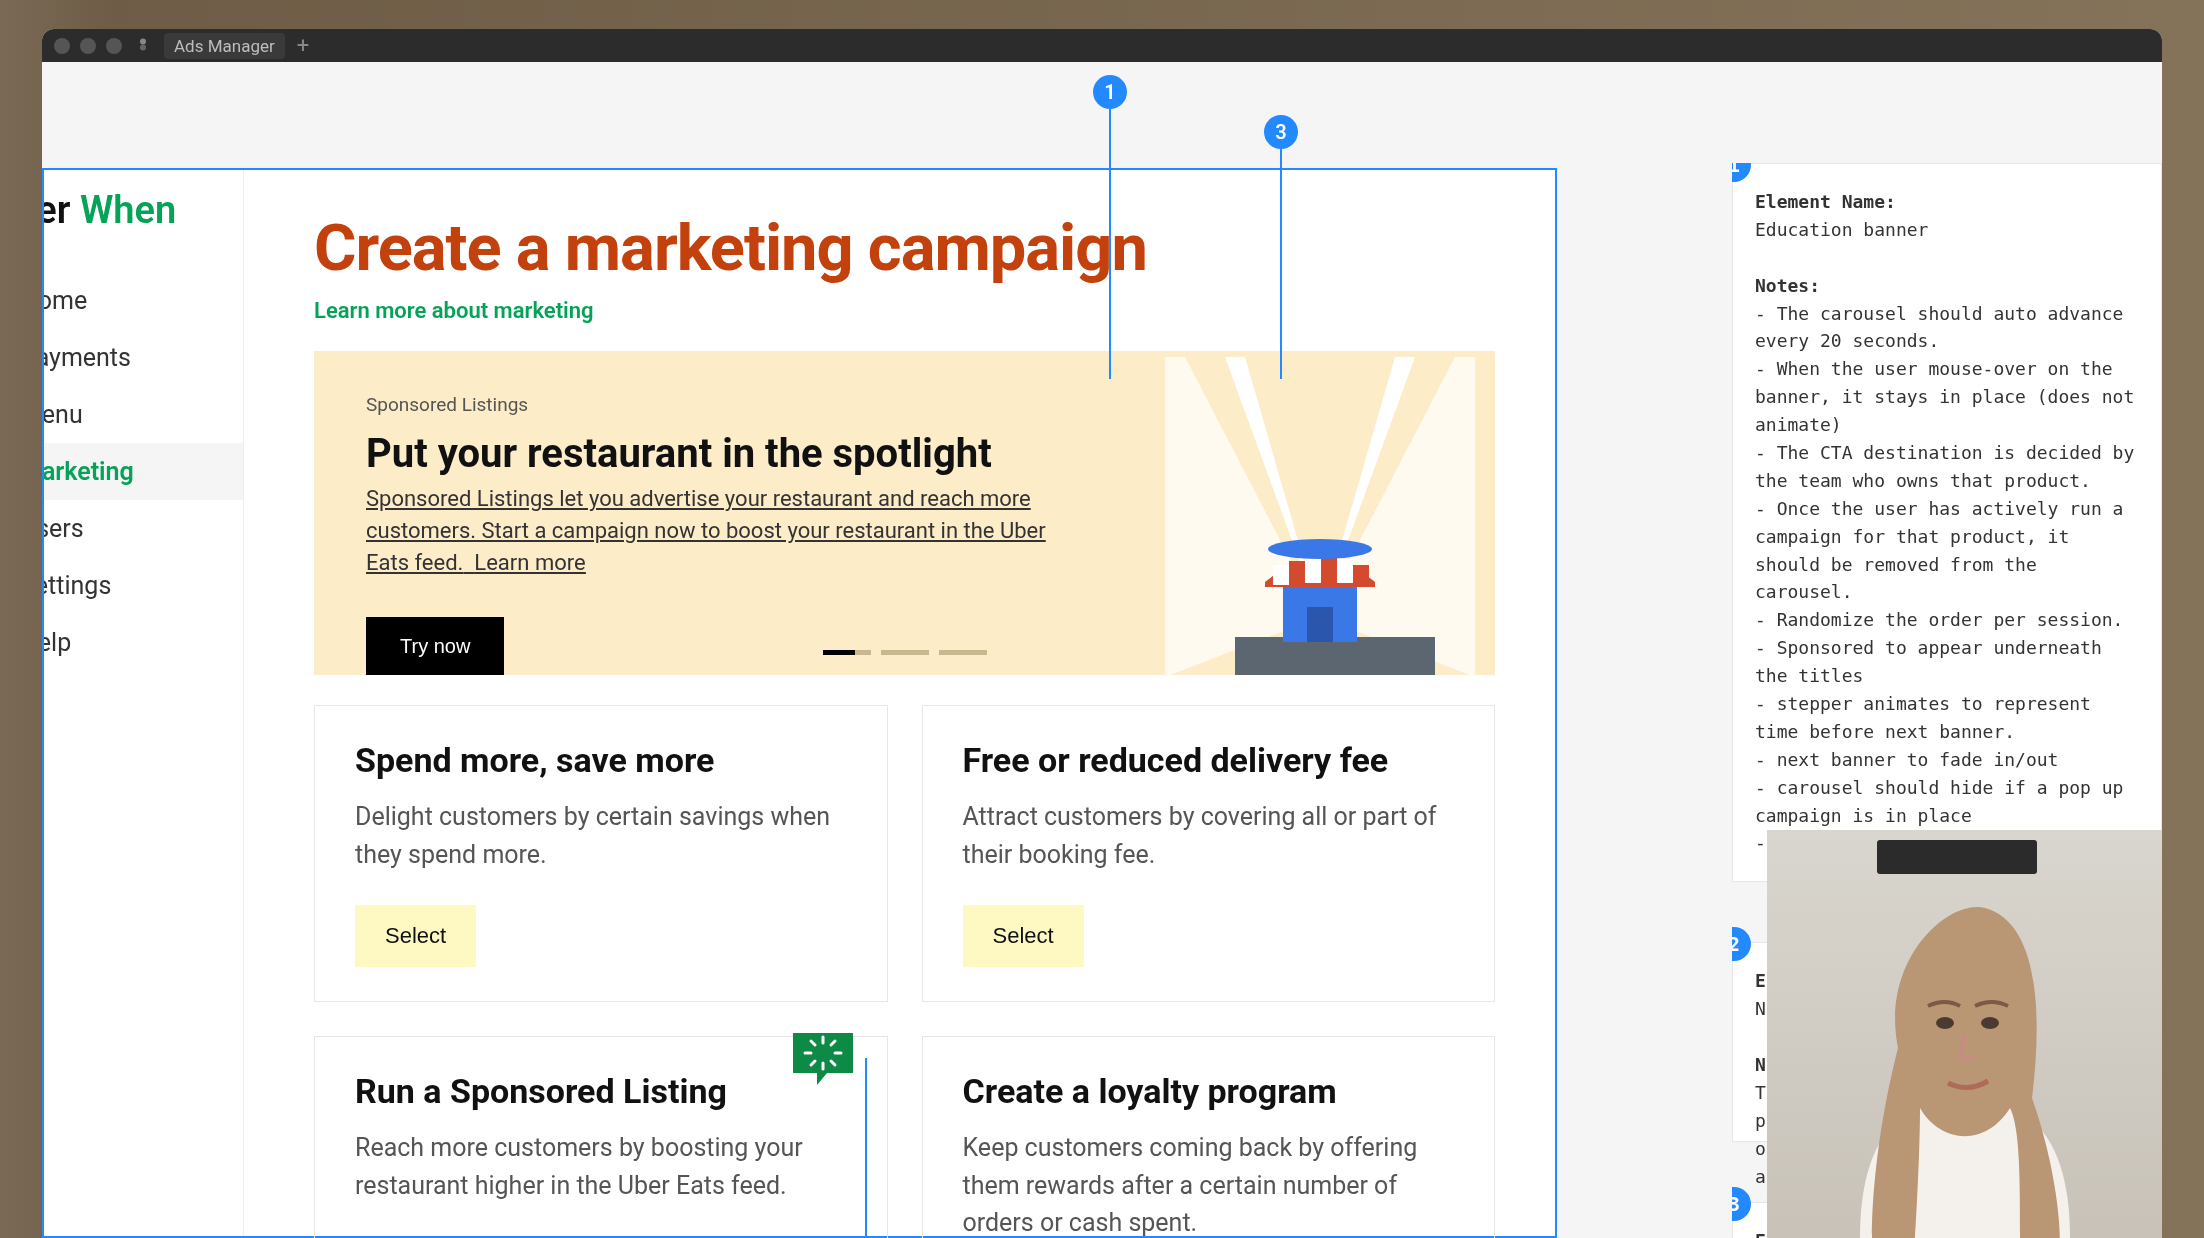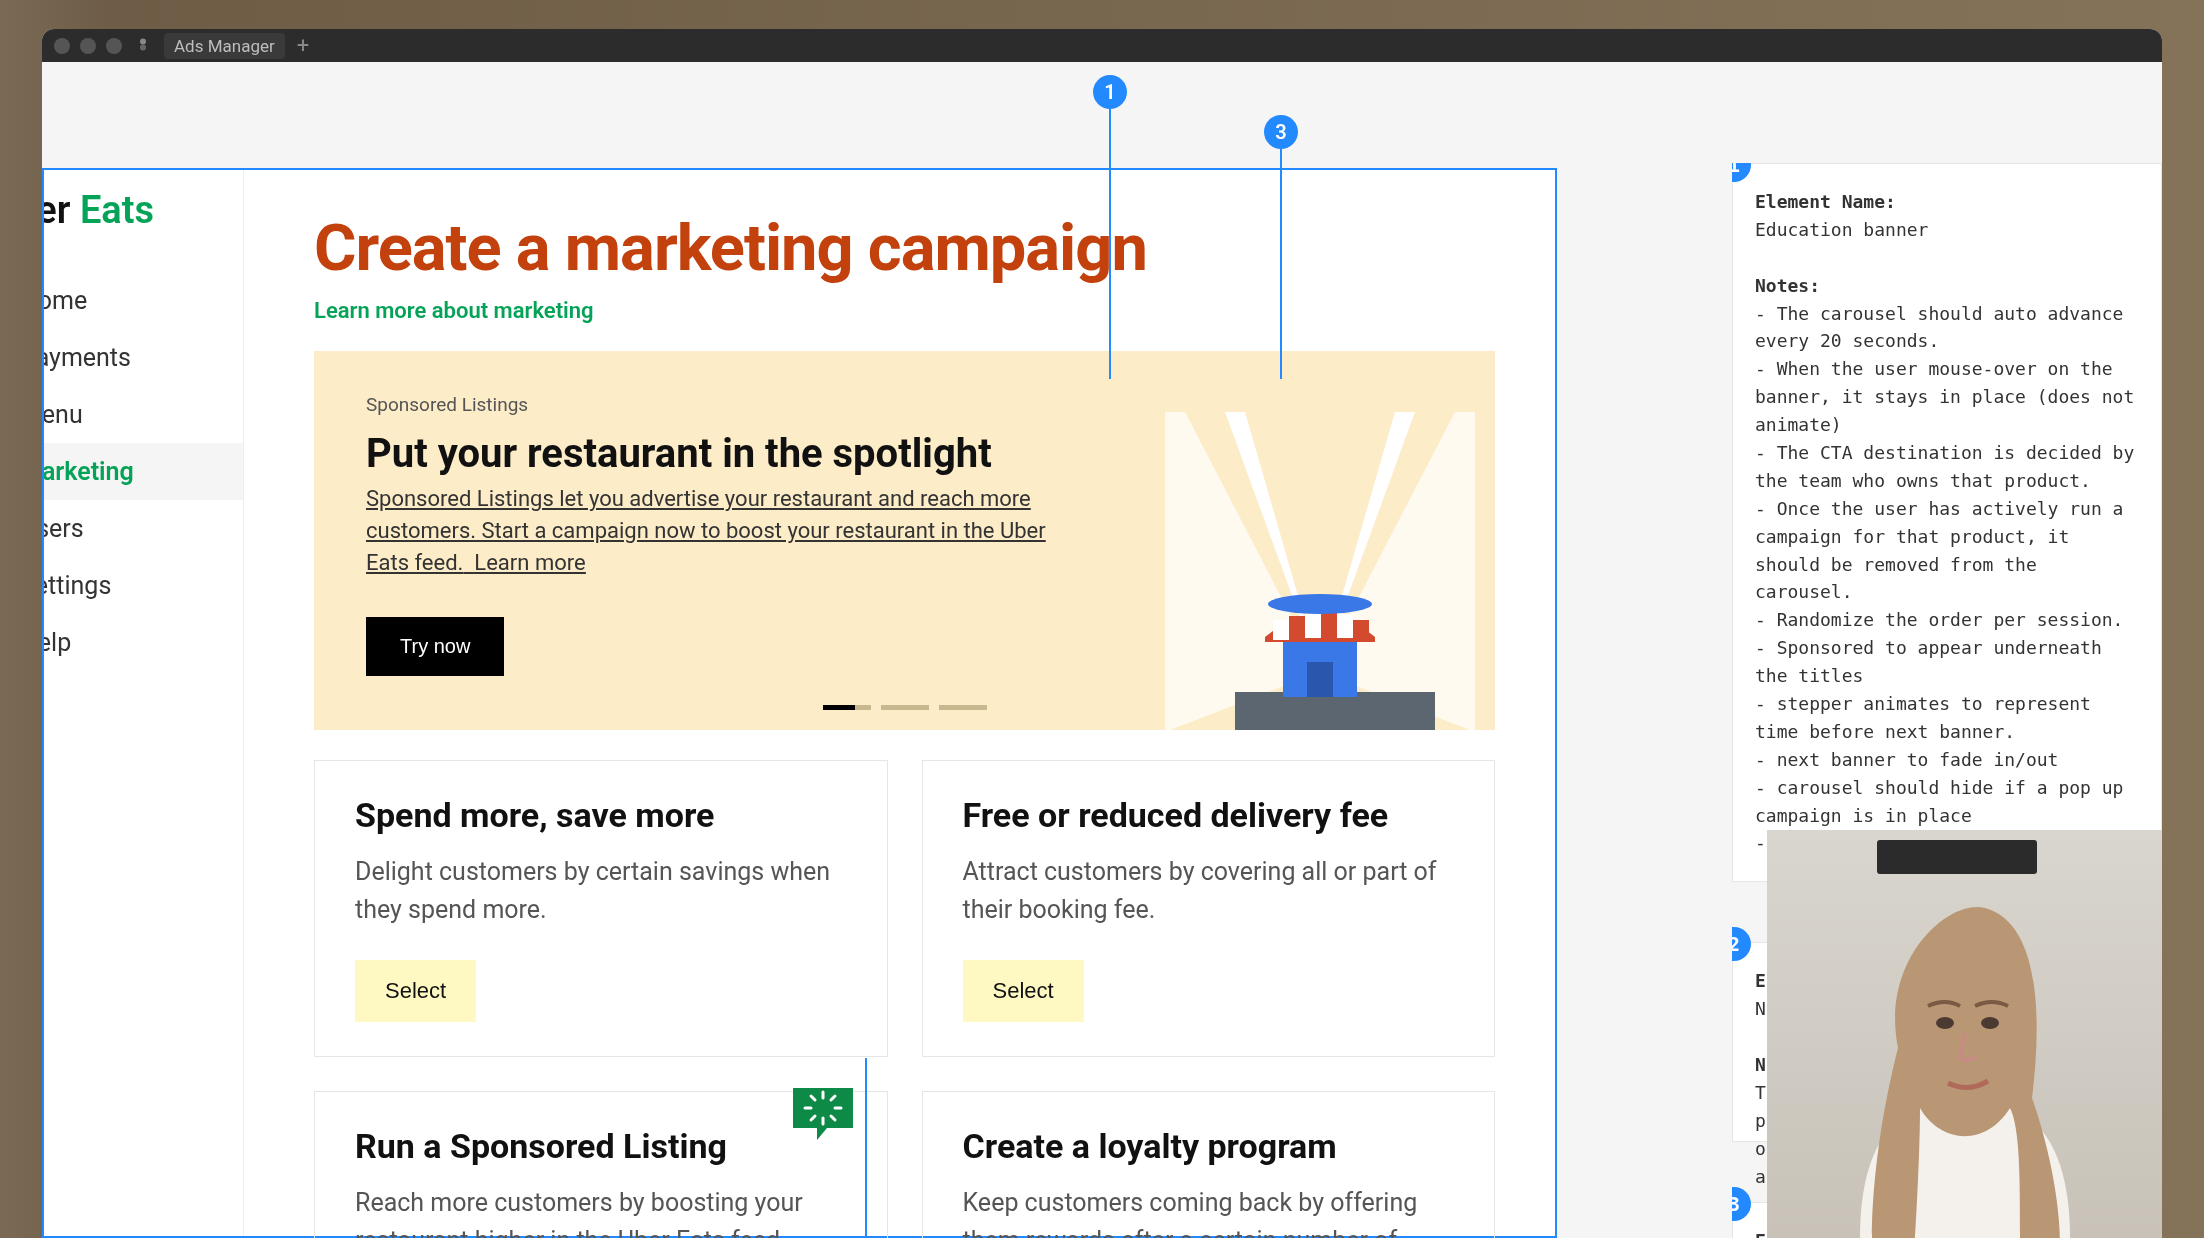--- a/index.html
+++ b/index.html
@@ -19,21 +19,21 @@
   .logo { font-size:38px; font-weight:600; color:#111; padding:0 0 40px 0; margin-left:-54px; white-space:nowrap; }
   .logo .eats { color:#05a357; }
   .sidebar-slice ul { list-style:none; }
   .sidebar-slice li { font-size:25px; color:#333; padding:14px 0 14px 0; margin-left:-24px; white-space:nowrap; }
   .sidebar-slice li.active { color:#05a357; font-weight:600; background:#f5f5f5; }
 
   .content { flex:1; padding:40px 60px 0 70px; }
   .h1 { font-size:65px; font-weight:700; color:#c2410c; letter-spacing:-1px; }
   .learn-link { display:inline-block; margin:12px 0 28px; color:#05a357; font-weight:600; font-size:22px; }
 
-  .banner { position:relative; background:#fdecc8; height:379px; padding:42px 52px; overflow:hidden; }
+  .banner { position:relative; background:#fdecc8; height:324px; padding:42px 52px; overflow:hidden; }
   .banner .eyebrow { font-size:19px; color:#555; }
   .banner h2 { font-size:40px; font-weight:700; color:#111; margin:14px 0 6px; }
   .banner p { font-size:22px; color:#333; max-width:720px; line-height:1.45;text-decoration:underline; }
   .banner p a { color:#333; text-decoration:underline; }
   .try-btn { margin-top:38px; background:#000; color:#fff; border:none; padding:18px 34px; font-size:20px; cursor:pointer; }
   .dots { position:absolute; bottom:20px; left:50%; transform:translateX(-50%); display:flex; gap:10px; }
   .dots span { width:48px; height:5px; background:#c9b88f; }
   .dots span.active { background:#000; width:32px; }
   .dots span.active+span.remain { margin-left:-10px; width:16px; }
   .illus { position:absolute; right:20px; bottom:0; width:310px; height:318px; }
@@ -84,21 +84,21 @@
     <div class="marker" style="top:12px; left:1051px">1</div>
     <div class="mline" style="top:46px; left:1067px; height:270px"></div>
     <div class="marker" style="top:52px; left:1222px">3</div>
     <div class="mline" style="top:86px; left:1238px; height:230px"></div>
     <div class="mline" style="top:995px; left:823px; height:240px"></div>
 
     <div class="artboard">
       <div class="sidebar-slice">
         <div class="logo">
           <span>Uber</span>
-          <span class="eats">Eats</span>
+          <span class="eats">When</span>
         </div>
         <ul>
           <li>Home</li>
           <li>Payments</li>
           <li>Menu</li>
           <li class="active">Marketing</li>
           <li>Users</li>
           <li>Settings</li>
           <li>Help</li>
         </ul>

